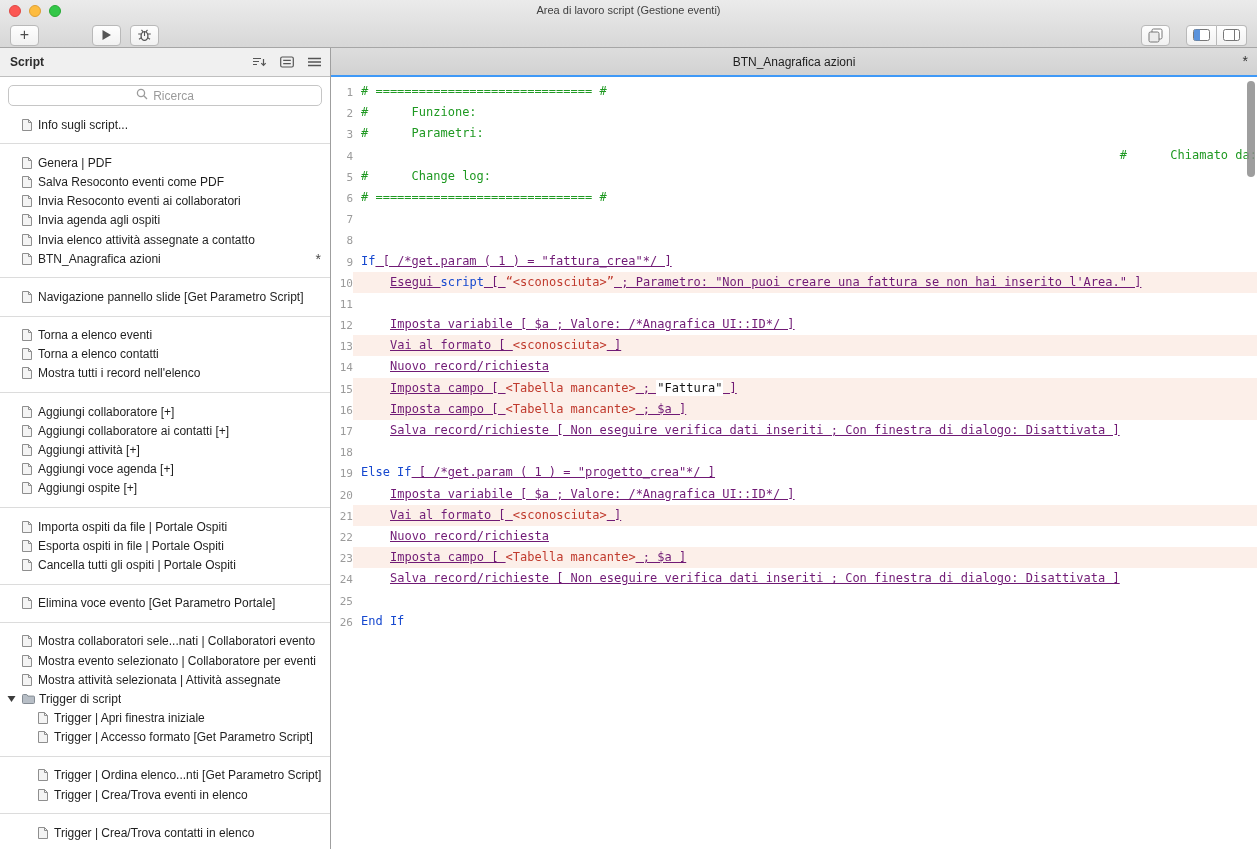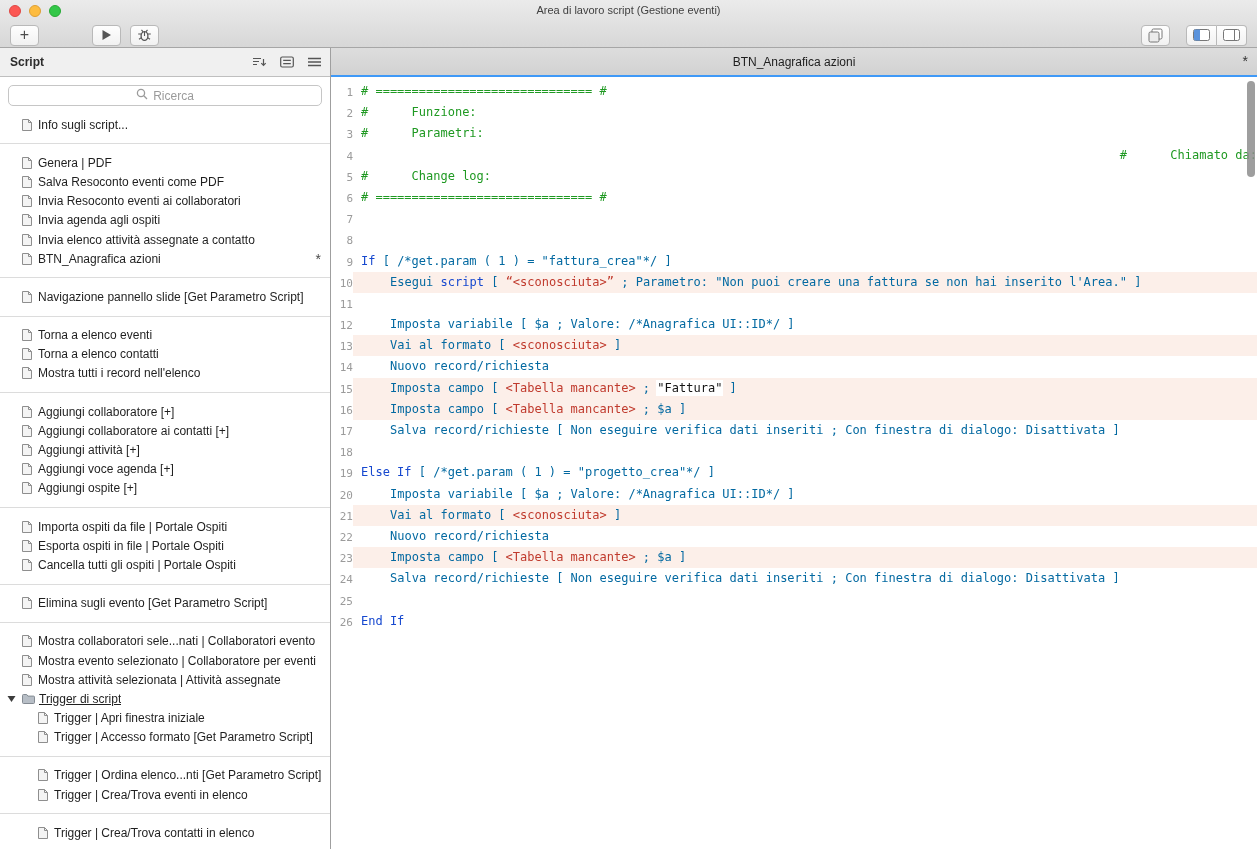--- a/index.html
+++ b/index.html
@@ -38,42 +38,42 @@
   .sb-title { font-weight:bold; font-size:12px; color:#2c2c2c; }
   .sb-icons { margin-left:auto; display:flex; gap:13px; align-items:center; }
   .sb-icons svg { display:block; }
 
   .search-wrap { flex:none; padding:8px 8px 7px; }
   .search { height:21px; border:1px solid #c6c6c6; border-radius:5px; background:#fff; display:flex; align-items:center; justify-content:center; gap:5px; color:#9b9b9b; font-size:12px; cursor:text; }
 
   .script-list { flex:1; overflow:hidden; padding-top:2px; }
   .sep { border-top:1px solid #dcdcdc; margin:9px 0; }
   .row { height:19.2px; display:flex; align-items:center; gap:6px; padding-left:22px; font-size:12px; color:#1f1f1f; white-space:nowrap; cursor:default; }
-  .row.folder { padding-left:7px; gap:4px;text-decoration:underline; }
+  .row.folder { padding-left:7px; gap:4px; }
   .row.ind { padding-left:38px; }
   .row .icn { flex:none; display:flex; }
   .row .lbl { overflow:hidden; text-overflow:ellipsis; }
   .row .star { margin-left:auto; margin-right:9px; color:#4a4a4a; font-size:14px; line-height:1; flex:none; }
   .tri { flex:none; display:flex; margin-right:2px; }
 
   
   .editor { flex:1; display:flex; flex-direction:column; min-width:0; position:relative; background:#fff; }
   .tabbar { height:29px; flex:none; background:linear-gradient(#dddddd,#d2d2d2); border-bottom:2px solid var(--accent,#3f99f7); display:flex; align-items:center; position:relative; }
   .tab-title { flex:1; text-align:center; font-size:12px; color:#1e1e1e; }
   .tab-star { position:absolute; right:9px; top:6px; font-size:14px; color:#333; line-height:1; }
 
   .code { flex:1; overflow:hidden; padding-top:4px; font-family:"DejaVu Sans Mono", monospace; font-size:12px; }
   .eline { display:flex; height:21.2px; line-height:21.2px; }
   .lnum { flex:none; width:22px; text-align:right; color:#9b9b9b; font-size:11px; padding-top:1px; }
   .lbody { flex:1; white-space:pre; color:#141414; min-width:0; }
   .eline.err .lbody { background:var(--error-row-bg,#fcefe9); }
   .tk-k { color:var(--keyword,#1648cf); }
   .tk-c { color:var(--comment,#1f9922); }
   .tk-e { color:var(--error,#c03a2d); }
-  .tk-p { color:#0369a1; }
+  .tk-p { color:#701a75;text-decoration:underline; }
   .tk-chip { background:#ffffff; outline:1px solid #ffffff; }
 
   .vscroll { position:absolute; right:2px; top:33px; width:8px; height:96px; background:#8d8d8d; border-radius:4px; opacity:.85; }
 </style>
 </head>
 <body>
 
 <div class="window">
 
   <div class="chrome">
@@ -348,21 +348,21 @@
             <span class="lbl">Cancella tutti gli ospiti | Portale Ospiti</span>
           </div>
           <div class="sep"></div>
           <div class="row">
             <span class="icn">
               <svg width="10" height="12" viewBox="0 0 10 12">
                 <path d="M0.5 0.5 h6 l3 3 v8 h-9 z" fill="#f4f4f4" stroke="#8e8e8e"></path>
                 <path d="M6.5 0.5 v3 h3" fill="none" stroke="#8e8e8e"></path>
               </svg>
             </span>
-            <span class="lbl">Elimina sugli evento [Get Parametro Script]</span>
+            <span class="lbl">Elimina voce evento [Get Parametro Portale]</span>
           </div>
           <div class="sep"></div>
           <div class="row">
             <span class="icn">
               <svg width="10" height="12" viewBox="0 0 10 12">
                 <path d="M0.5 0.5 h6 l3 3 v8 h-9 z" fill="#f4f4f4" stroke="#8e8e8e"></path>
                 <path d="M6.5 0.5 v3 h3" fill="none" stroke="#8e8e8e"></path>
               </svg>
             </span>
             <span class="lbl">Mostra collaboratori sele...nati | Collaboratori evento</span>

